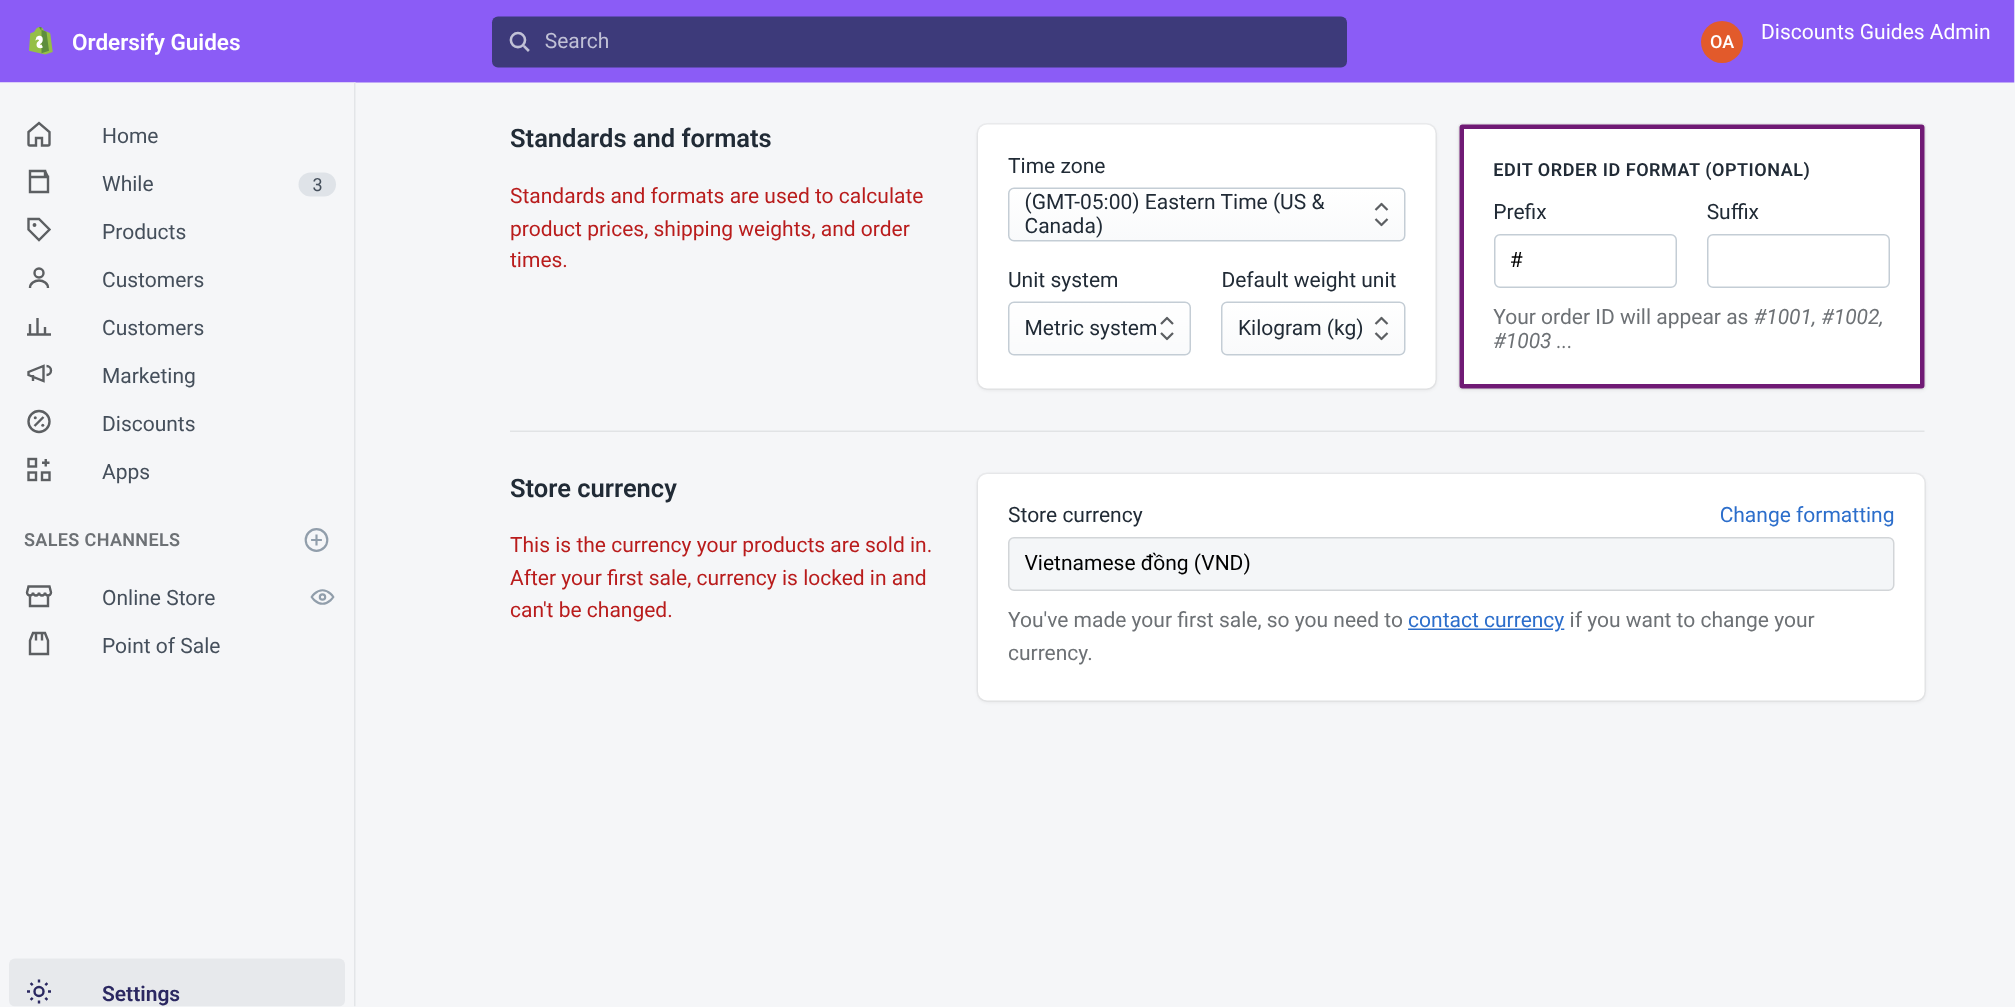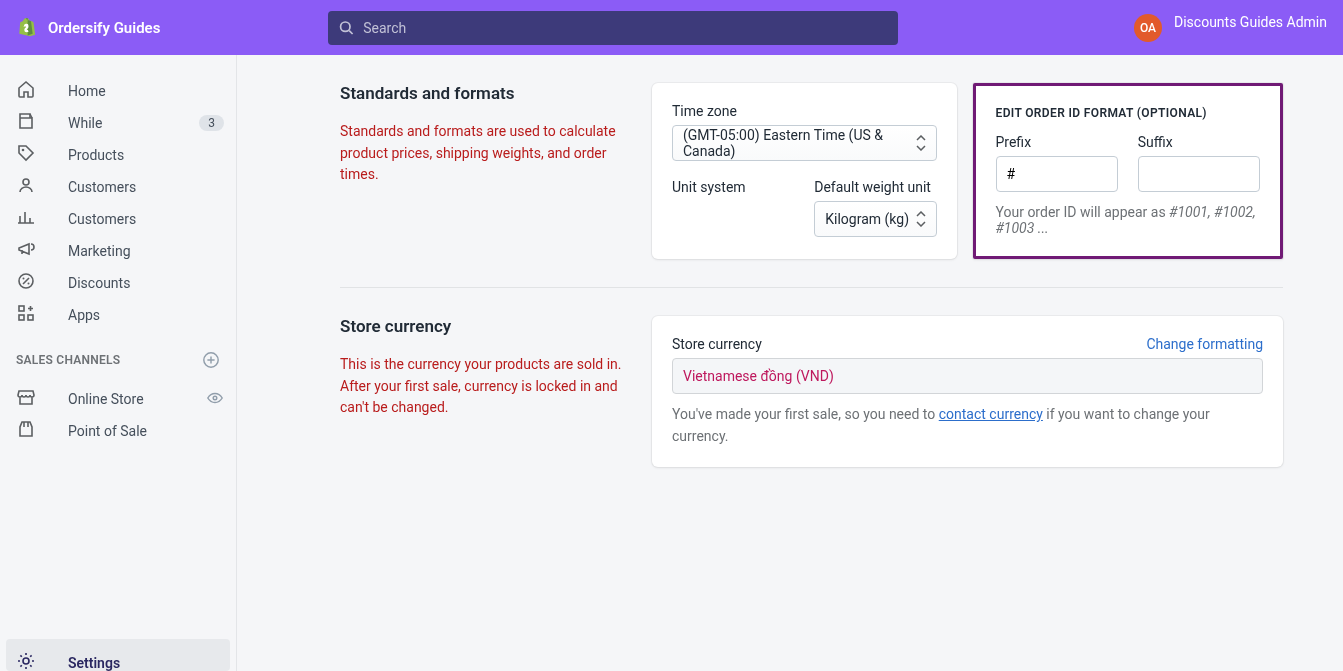--- a/index.html
+++ b/index.html
@@ -37,21 +37,21 @@
 .panel-desc p { color: #b91c1c; line-height: 1.55; }
 
 .card { flex: 1; background: #fff; border-radius: 6px; box-shadow: 0 0 0 1px rgba(63,63,68,.05), 0 1px 3px rgba(0,0,0,.08); padding: 20px; }
 .card.highlight { border: 3px solid #701a75; border-radius: 2px; }
 .card .row { display: flex; gap: 20px; }
 .card .field { flex: 1; margin-bottom: 18px; }
 .card .fieldlabel { display: block; margin-bottom: 6px; color: #212b36; }
 .select, .textin { width: 100%; height: 36px; border: 1px solid #c4cdd5; border-radius: 4px; padding: 0 10px; background: linear-gradient(#fff,#f9fafb); font-size: 14px; display: flex; align-items: center; justify-content: space-between; }
 .select .caret { width: 10px; color: #5c5f62; flex-shrink: 0; }
 .textin { background: #fff; }
-.textin.readonly { background: #f4f6f8; color: #be185d; border-color: #d2d5d8; }
+.textin.readonly { background: #f4f6f8; color: #000000; border-color: #d2d5d8; }
 .small-heading { font-size: 12px; font-weight: 600; letter-spacing: .03em; color: #212b36; margin-bottom: 14px; }
 .helptext { color: #6d7175; line-height: 1.55; margin-bottom: 16px; }
 .caption-italic { color: #6d7175; }
 .caption-italic em { font-style: italic; }
 .card-head { display: flex; justify-content: space-between; align-items: center; margin-bottom: 6px; }
 .linkbtn { color: #2c6ecb; cursor: pointer; }
 
 svg { display: block; }
 </style>
 </head>
@@ -194,20 +194,26 @@
             <div class="select">
               <span>(GMT-05:00) Eastern Time (US &amp; Canada)</span>
               <svg class="caret" viewBox="0 0 10 16">
                   <path d="M1 5l4-4 4 4M1 11l4 4 4-4" fill="none" stroke="currentColor" stroke-width="1.5"></path>
                 </svg>
             </div>
           </div>
           <div class="row">
             <div class="field" style="margin-bottom:0">
               <label class="fieldlabel">Unit system</label>
+              <div class="select">
+                <span>Metric system</span>
+                <svg class="caret" viewBox="0 0 10 16">
+                    <path d="M1 5l4-4 4 4M1 11l4 4 4-4" fill="none" stroke="currentColor" stroke-width="1.5"></path>
+                  </svg>
+              </div>
             </div>
             <div class="field" style="margin-bottom:0">
               <label class="fieldlabel">Default weight unit</label>
               <div class="select">
                 <span>Kilogram (kg)</span>
                 <svg class="caret" viewBox="0 0 10 16">
                     <path d="M1 5l4-4 4 4M1 11l4 4 4-4" fill="none" stroke="currentColor" stroke-width="1.5"></path>
                   </svg>
               </div>
             </div>

